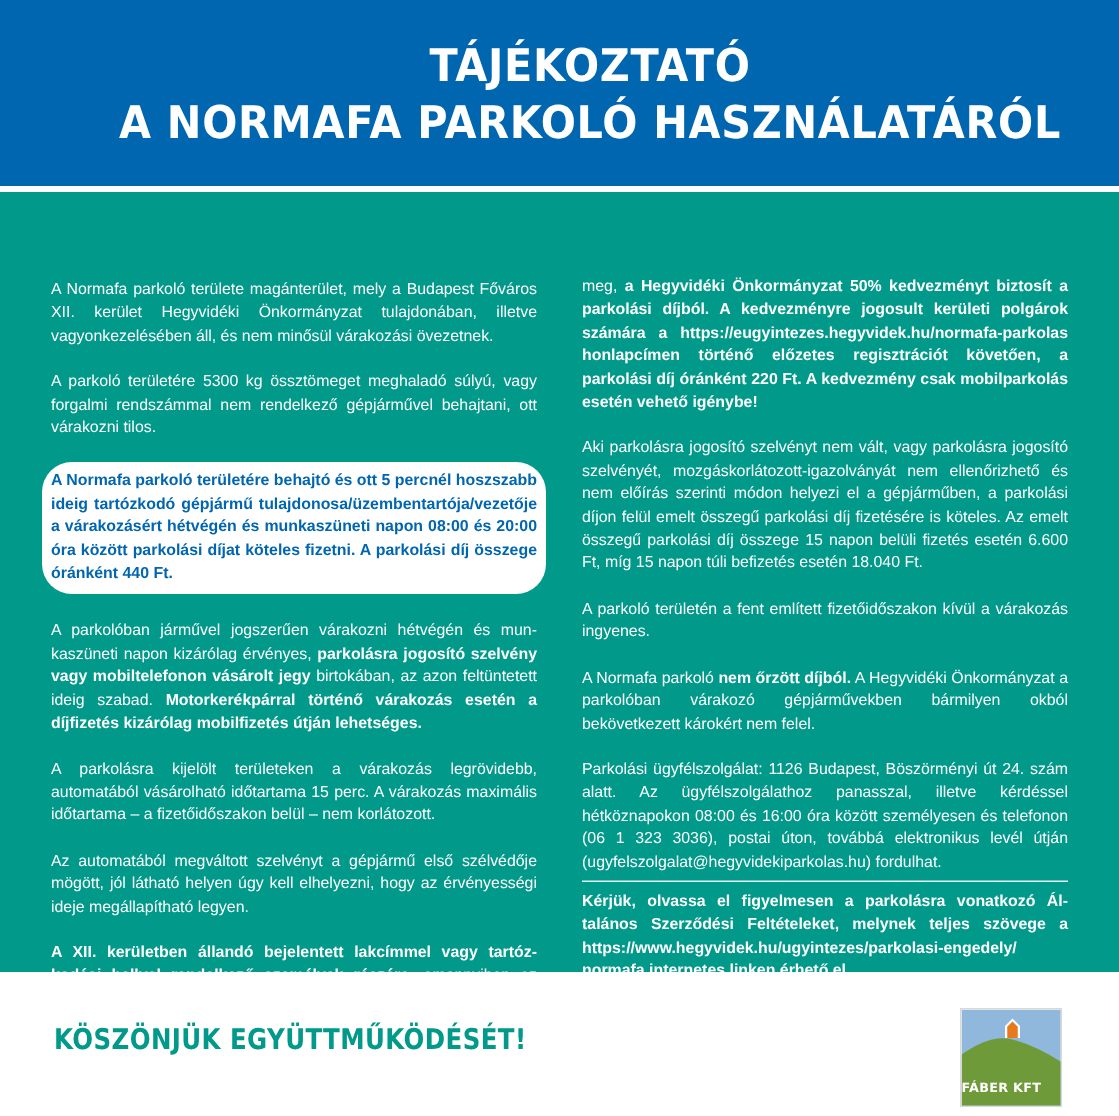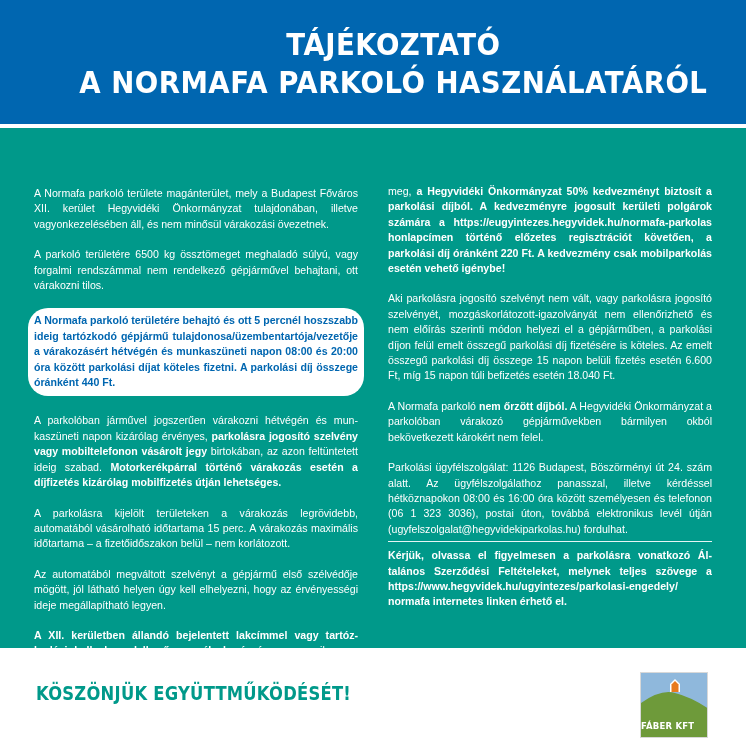--- a/index.html
+++ b/index.html
@@ -86,31 +86,32 @@
 
 <div class="header">
   <div class="line1">TÁJÉKOZTATÓ</div>
   <div class="line2">A NORMAFA PARKOLÓ HASZNÁLATÁRÓL</div>
 </div>
 <div class="stripe"></div>
 
 <div class="main">
   <div class="col left">
     <p>A Normafa parkoló területe magánterület, mely a Budapest Fő­város XII. kerület Hegyvidéki Önkormányzat tulajdonában, illetve vagyonkezelésében áll, és nem minősül várakozási övezetnek.</p>
-    <p>A parkoló területére 6500 kg össztömeget meghaladó súlyú, vagy forgalmi rendszámmal nem rendelkező gépjárművel behajtani, ott várakozni tilos.</p>
+    <p>A parkoló területére 5300 kg össztömeget meghaladó súlyú, vagy forgalmi rendszámmal nem rendelkező gépjárművel behajtani, ott várakozni tilos.</p>
     <div class="notice-box">A Normafa parkoló területére behajtó és ott 5 percnél hosz­szabb ideig tartózkodó gépjármű tulajdonosa/üzembentar­tója/vezetője a várakozásért hétvégén és munkaszüneti na­pon 08:00 és 20:00 óra között parkolási díjat köteles fizetni. A parkolási díj összege óránként 440 Ft.</div>
     <p><span>A parkolóban járművel jogszerűen várakozni hétvégén és mun­kaszüneti napon kizárólag érvényes, </span><b>parkolásra jogosító szel­vény vagy mobiltelefonon vásárolt jegy</b><span> birtokában, az azon feltüntetett ideig szabad. </span><b>Motorkerékpárral történő várakozás esetén a díjfizetés kizárólag mobilfizetés útján lehetséges.</b></p>
     <p>A parkolásra kijelölt területeken a várakozás legrövidebb, automatából vásárolható időtartama 15 perc. A várakozás maxi­mális időtartama – a fizetőidőszakon belül – nem korlátozott.</p>
     <p>Az automatából megváltott szelvényt a gépjármű első szélvédője mögött, jól látható helyen úgy kell elhelyezni, hogy az érvényes­ségi ideje megállapítható legyen.</p>
     <p><b>A XII. kerületben állandó bejelentett lakcímmel vagy tartóz­kodási hellyel rendelkező személyek részére,</b><span> amennyiben az általuk használt gépjármű össztömege a 1700 kg-ot nem haladja</span></p>
   </div>
 
   <div class="col right">
     <p><span>meg, </span><b>a Hegyvidéki Önkormányzat 50% kedvezményt biztosít a parkolási díjból. A kedvezményre jogosult kerületi polgárok számára a https://eugyintezes.hegyvidek.hu/normafa-par­kolas honlapcímen történő előzetes regisztrációt követően, a parkolási díj óránként 220 Ft. A kedvezmény csak mobil­parkolás esetén vehető igénybe!</b></p>
     <p>Aki parkolásra jogosító szelvényt nem vált, vagy parkolásra jogo­sító szelvényét, mozgáskorlátozott-igazolványát nem ellenőriz­hető és nem előírás szerinti módon helyezi el a gépjárműben, a parkolási díjon felül emelt összegű parkolási díj fizetésére is köte­les. Az emelt összegű parkolási díj összege 15 napon belüli fize­tés esetén 6.600 Ft, míg 15 napon túli befizetés esetén 18.040 Ft.</p>
+    <p>A parkoló területén a fent említett fizetőidőszakon kívül a várako­zás ingyenes.</p>
     <p><span>A Normafa parkoló </span><b>nem őrzött díjból.</b><span> A Hegyvidéki Önkor­mányzat a parkolóban várakozó gépjárművekben bármilyen ok­ból bekövetkezett károkért nem felel.</span></p>
     <p style="margin-bottom:0;">Parkolási ügyfélszolgálat: 1126 Budapest, Böszörményi út 24. szám alatt. Az ügyfélszolgálathoz panasszal, illetve kérdéssel hétköznapokon 08:00 és 16:00 óra között személyesen és telefo­non (06 1 323 3036), postai úton, továbbá elektronikus levél útján (ugyfelszolgalat@hegyvidekiparkolas.hu) fordulhat.</p>
     <div class="divider"></div>
     <p><b>Kérjük, olvassa el figyelmesen a parkolásra vonatkozó Ál­talános Szerződési Feltételeket, melynek teljes szövege a https://www.hegyvidek.hu/ugyintezes/parkolasi-engedely/ normafa internetes linken érhető el.</b></p>
   </div>
 </div>
 
 <div class="footer">
   <div class="thanks">KÖSZÖNJÜK EGYÜTTMŰKÖDÉSÉT!</div>
   <div class="logo">

